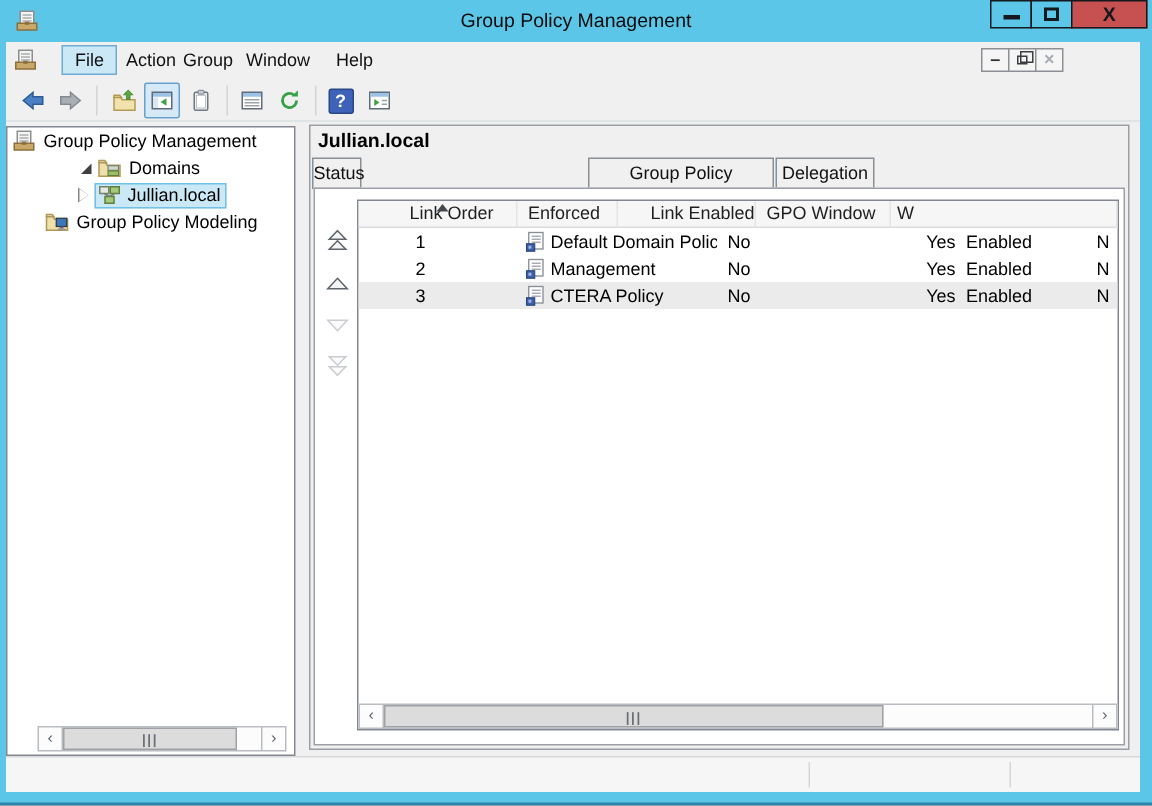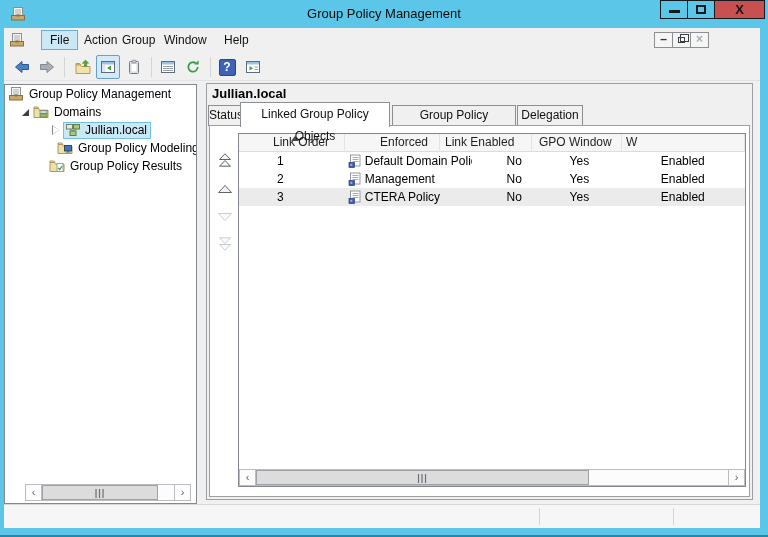--- a/index.html
+++ b/index.html
@@ -79,22 +79,22 @@
   
   .ordbtn { position:absolute; left:3px; width:24px; height:18px; display:flex; align-items:center; justify-content:center; }
 
   
   .listview { position:absolute; left:28px; top:7px; width:508px; height:354px; background:#fff; border:1px solid #82878F; overflow:hidden; }
   .lv-head { display:flex; height:18px; background:#F6F6F6; border-bottom:1px solid #DCDCDC; color:#1F1F1F; }
   .hcell { height:18px; line-height:17px; border-right:1px solid #E4E4E4; overflow:hidden; white-space:nowrap; position:relative; }
   .lv-row { display:flex; height:18px; align-items:center; white-space:nowrap; }
   .lv-row.selected { background:#EBEBEB; }
   .cell { overflow:hidden; white-space:nowrap; height:18px; line-height:18px; }
-  .c0 { width:106px; } .c1 { width:133px; } .c2 { width:67px;margin-left:28px; } .c3 { width:92px; } .c4 { width:90px; } .c5 { flex:1; }
-  .p0 { padding-left:34px; } .pnum { padding-left:38px; } .p1 { padding-left:18px; } .p2 { padding-left:7px; } .p3 { padding-left:5px; } .p4 { padding-left:7px; } .p5 { padding-left:4px; }
+  .c0 { width:106px; } .c1 { width:133px; } .c2 { width:67px; } .c3 { width:92px; } .c4 { width:90px; } .c5 { flex:1; }
+  .p0 { padding-left:34px; } .pnum { padding-left:38px; } .p1 { padding-left:18px; } .p2 { padding-left:7px; } .p3 { padding-left:5px;text-align:right; } .p4 { padding-left:7px; } .p5 { padding-left:4px; }
   .gpocell { display:flex; align-items:center; padding-left:5px; }
   .gpocell svg { margin-right:3px; flex:0 0 14px; }
   .sortarrow { position:absolute; left:52px; top:2px; width:0; height:0; border-left:4px solid transparent; border-right:4px solid transparent; border-bottom:5px solid #45484D; }
 
   
   .statusbar { position:absolute; left:4px; top:504px; width:756px; height:24px; background:#F6F6F6; border-top:1px solid #D8D8D8; }
   .sb-sep { position:absolute; top:3px; bottom:3px; width:1px; background:#D5D5D5; }
   .ssec { position:absolute; top:0; height:24px; line-height:24px; color:#333; }
 </style>
 </head>
@@ -297,65 +297,58 @@
 
   <div class="workarea">
 
     <div class="treepane">
       <div class="trow" style="padding-left:3px">
         <svg class="ic16">
             <use href="#i-gpm"></use>
           </svg>
         <span class="tlabel">Group Policy Management</span>
       </div>
-      <div class="trow" style="padding-left:15px">
+      <div class="trow" style="padding-left:47px">
         <span class="exp open"></span>
         <svg class="ic16">
             <use href="#i-domains-ov"></use>
           </svg>
         <span class="tlabel">Domains</span>
       </div>
       <div class="trow" style="padding-left:45px">
         <span class="exp closed"></span>
         <span class="selwrap">
           <svg class="ic16">
               <use href="#i-domain"></use>
             </svg>
           <span class="tlabel">Jullian.local</span>
         </span>
       </div>
-      <div class="trow" style="padding-left:52px">
+      <div class="trow" style="padding-left:25px">
         <svg class="ic16">
             <use href="#i-modeling"></use>
           </svg>
         <span class="tlabel">Group Policy Modeling</span>
-      </div>
-      <div class="trow" style="padding-left:44px">
-        <svg class="ic16">
-            <use href="#i-results"></use>
-          </svg>
-        <span class="tlabel">Group Policy Results</span>
       </div>
 
       <div class="sb tree-sb">
         <span class="sb-btn"><span>‹</span></span>
         <span class="sb-track">
           <span class="sb-thumb">
               <span class="grip">|||</span>
             </span>
         </span>
         <span class="sb-btn"><span>›</span></span>
       </div>
     </div>
 
     <div class="rightpane">
       <div class="rp-title">Jullian.local</div>
 
       <span class="tab t0">Status</span>
-      <span class="tab t1 active">Linked Group Policy Objects</span>
       <span class="tab t2">Group Policy Inheritance</span>
       <span class="tab t3">Delegation</span>
 
       <div class="tabpage">
 
         <span class="ordbtn" style="top:26px">
             <svg width="20" height="16">
               <use href="#i-up2"></use>
             </svg>
           </span>

